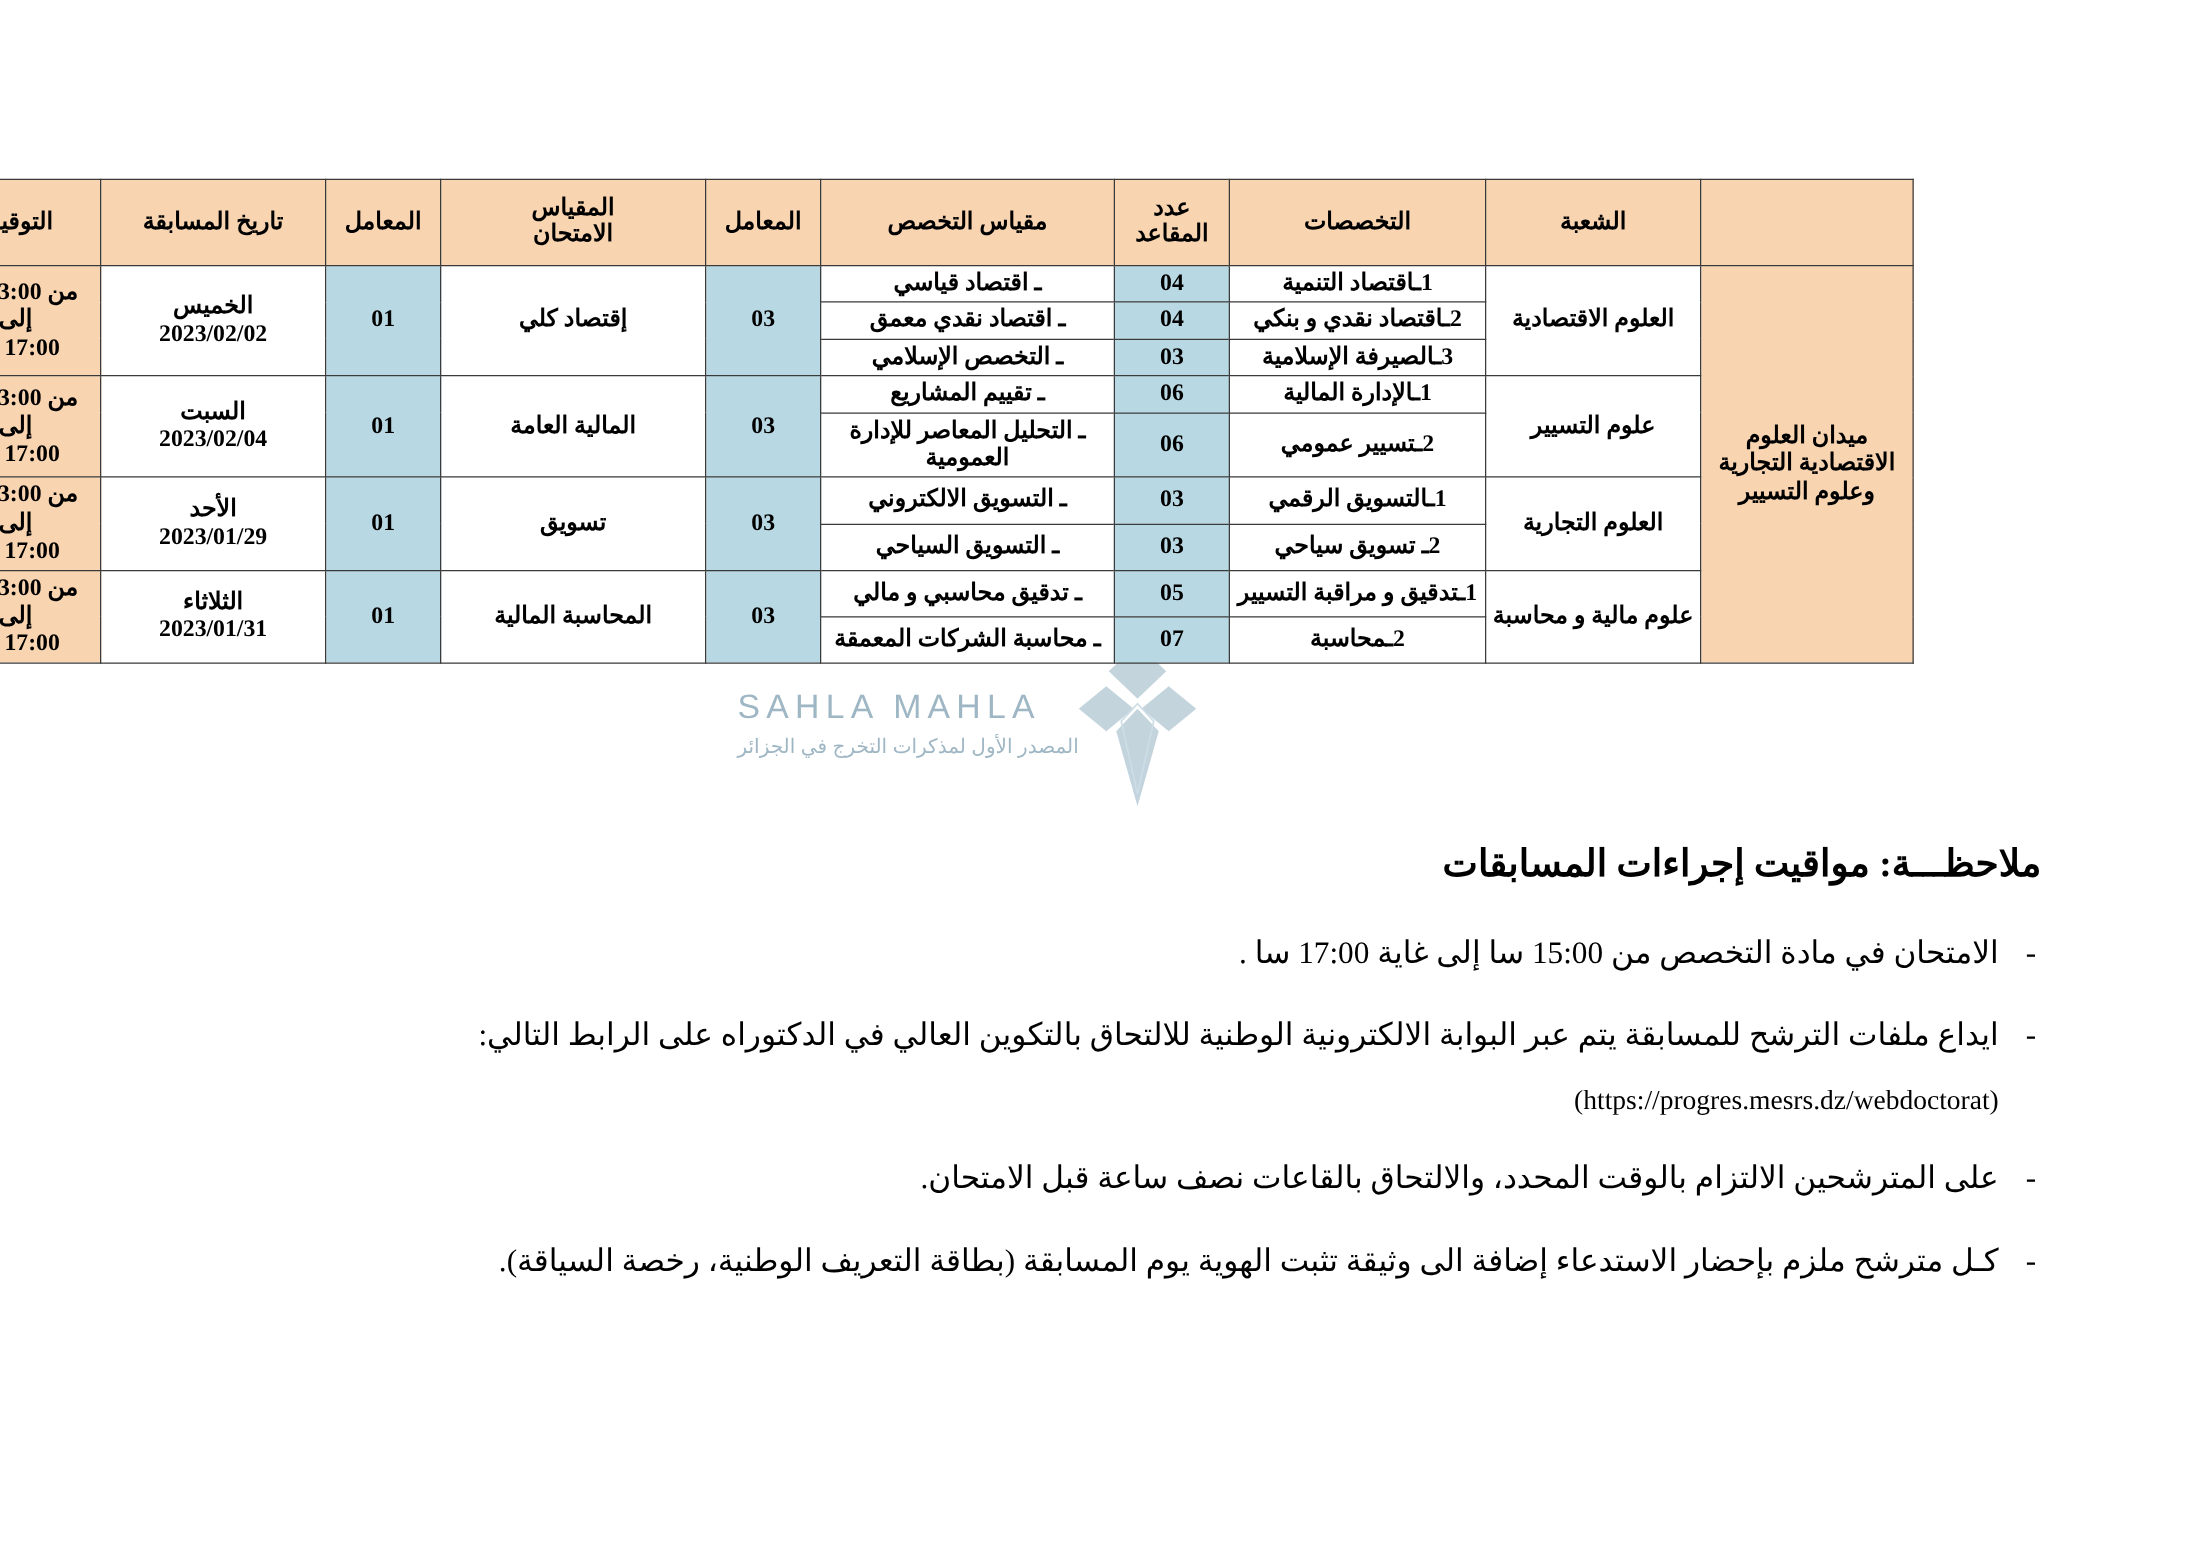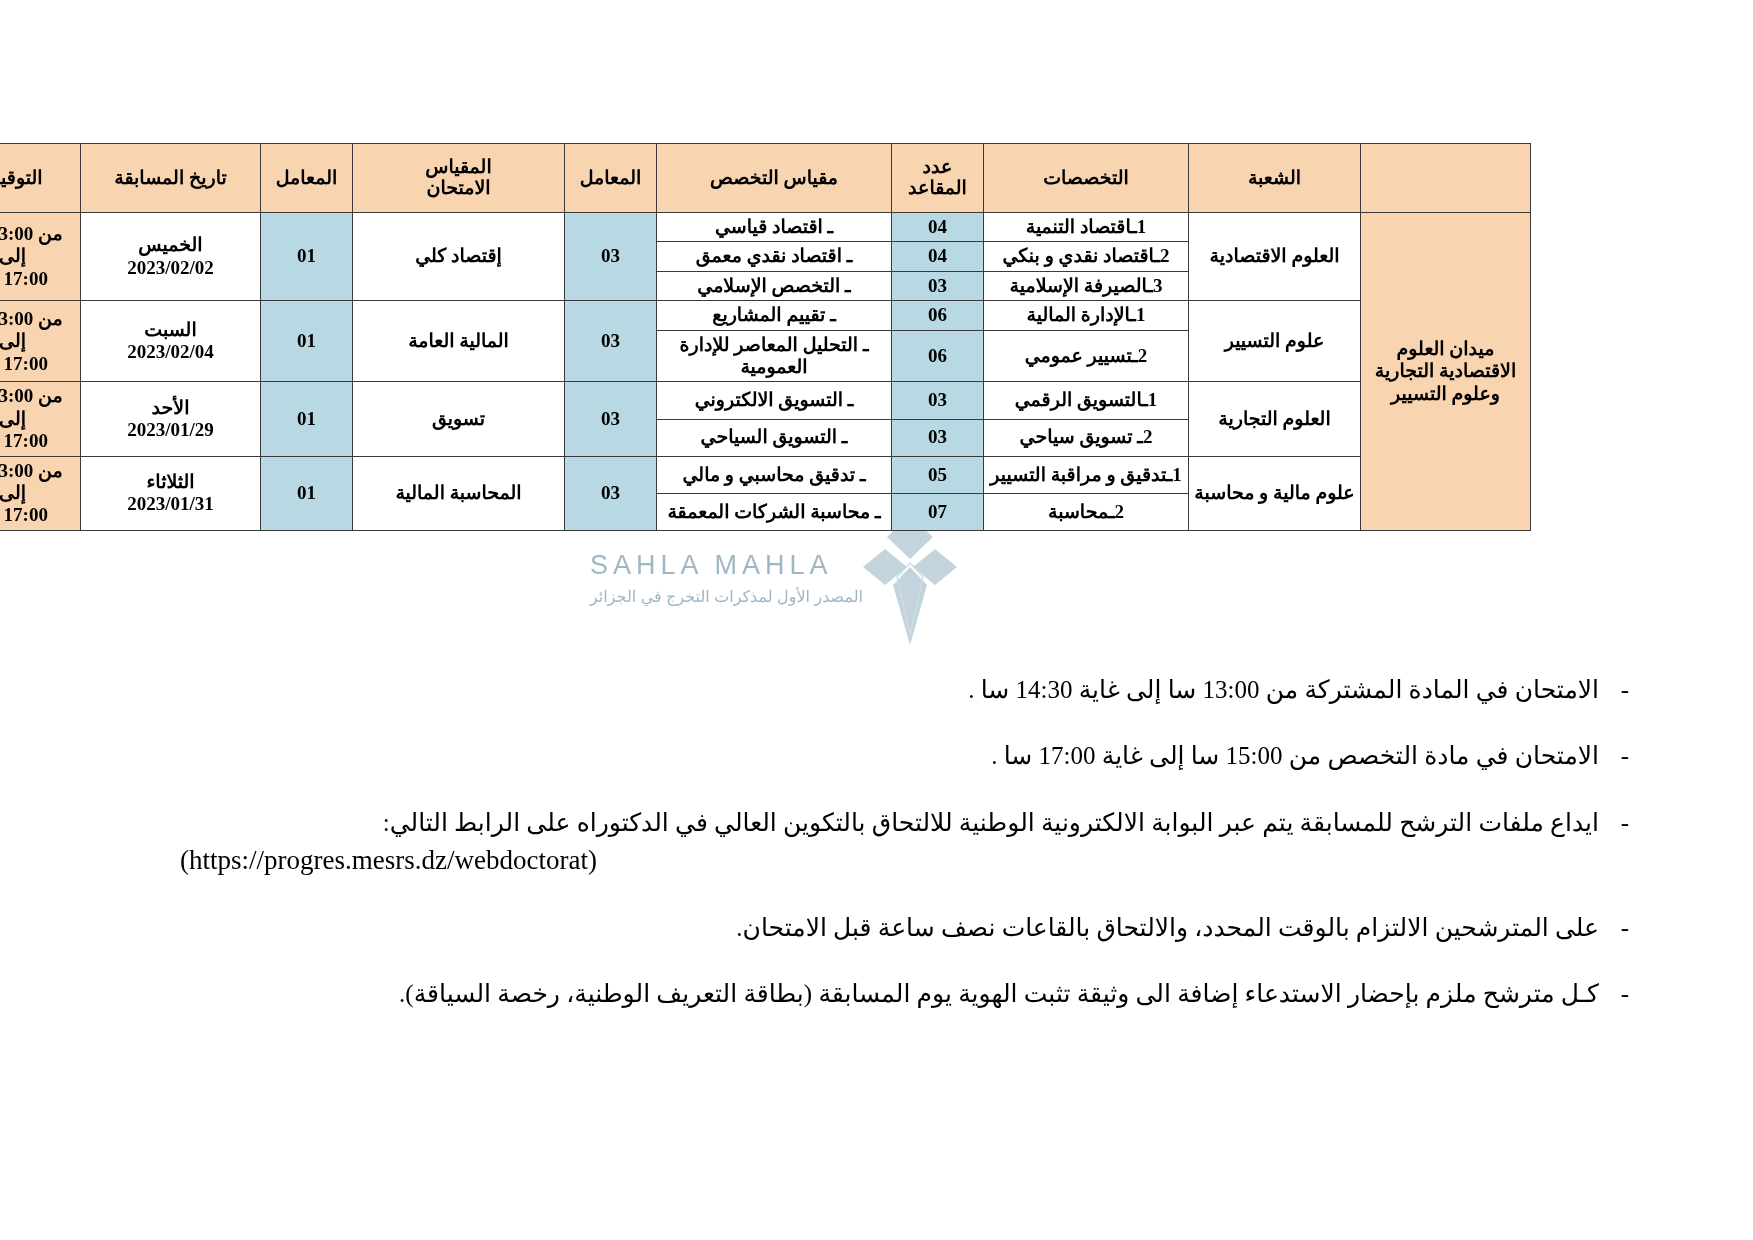--- a/index.html
+++ b/index.html
@@ -151,23 +151,24 @@
   }
   .notes li::before {
     content: "-";
     position: absolute;
     right: 4px;
     top: 0;
     font-size: 25px;
   }
   .note-link {
     display: block;
-    text-align: left;
+    text-align: right;
     direction: ltr;
-    font-size: 27px;
+    font-size: 22px;
+    margin-top: 16px;
     font-family: "Liberation Serif", serif;
   }
 </style>
 </head>
 <body>
 
 <div class="watermark">
   <div class="wm-text">
     <div class="wm-title">SAHLA MAHLA</div>
     <div class="wm-sub">المصدر الأول لمذكرات التخرج في الجزائر</div>
@@ -316,22 +317,22 @@
         <tr>
           <td class="left-al">2ـمحاسبة</td>
           <td class="seats">07</td>
           <td class="specsub">ـ محاسبة الشركات المعمقة</td>
         </tr>
       </tbody>
   </table>
 </div>
 
 <div class="notes">
+  <div class="notes-title">ملاحظـــة: مواقيت إجراءات المسابقات</div>
   <ul>
-    <li>الامتحان في المادة المشتركة من 13:00 سا إلى غاية 14:30 سا .</li>
     <li>الامتحان في مادة التخصص من 15:00 سا إلى غاية 17:00 سا .</li>
     <li>
       <span>ايداع ملفات الترشح للمسابقة يتم عبر البوابة الالكترونية الوطنية للالتحاق بالتكوين العالي في الدكتوراه على الرابط التالي:</span>
       <span class="note-link">(https://progres.mesrs.dz/webdoctorat)</span>
     </li>
     <li>على المترشحين الالتزام بالوقت المحدد، والالتحاق بالقاعات نصف ساعة قبل الامتحان.</li>
     <li>كـل مترشح ملزم بإحضار الاستدعاء إضافة الى وثيقة تثبت الهوية يوم المسابقة (بطاقة التعريف الوطنية، رخصة السياقة).</li>
   </ul>
 </div>
 

